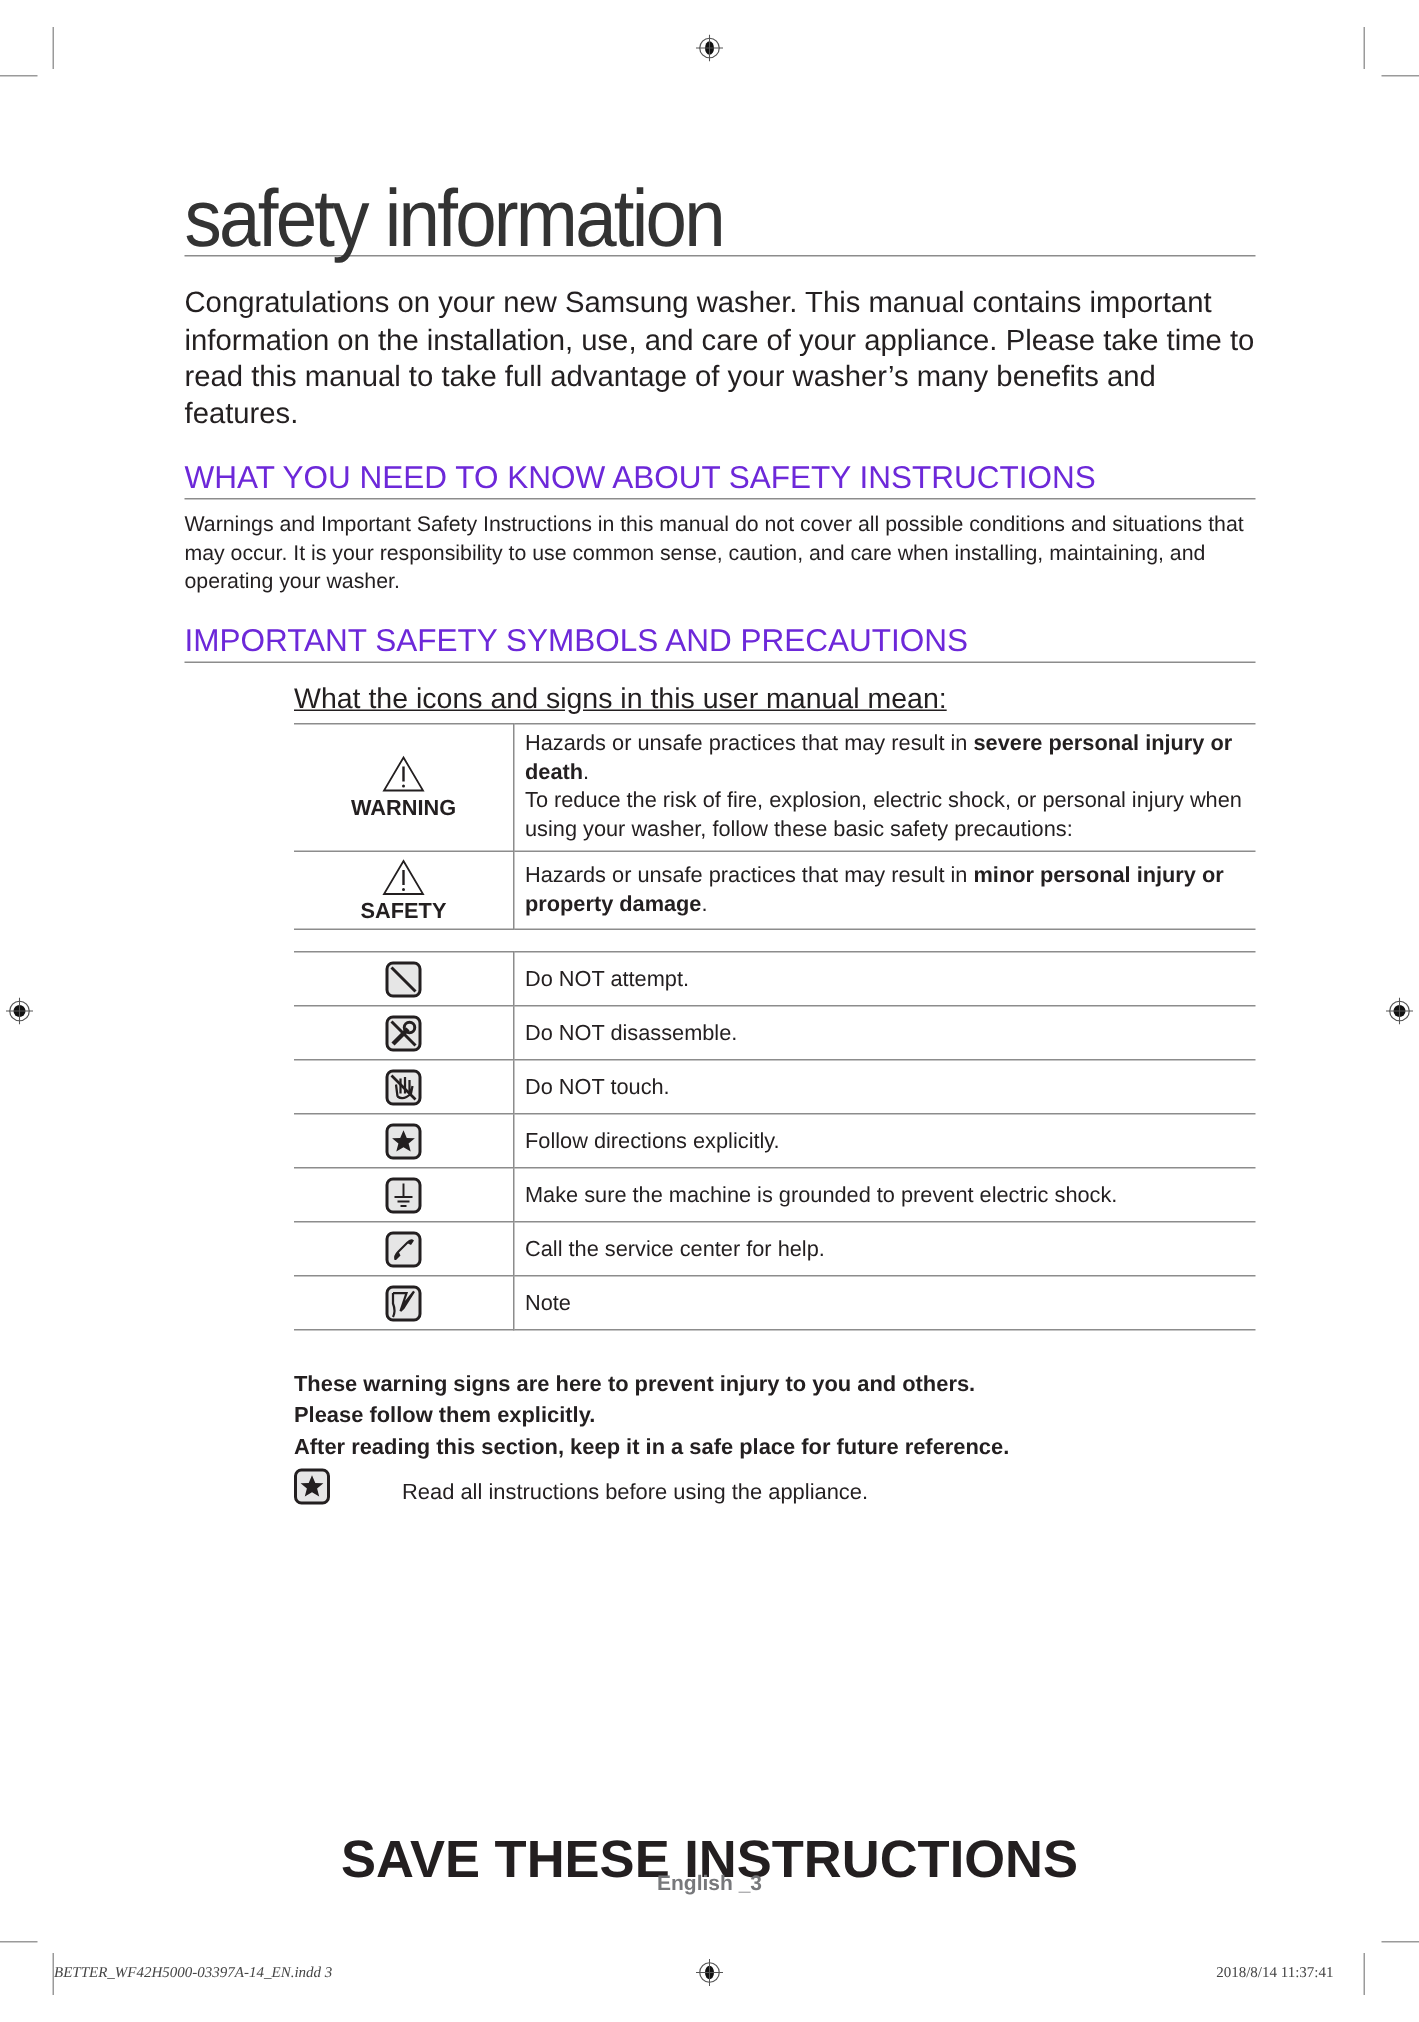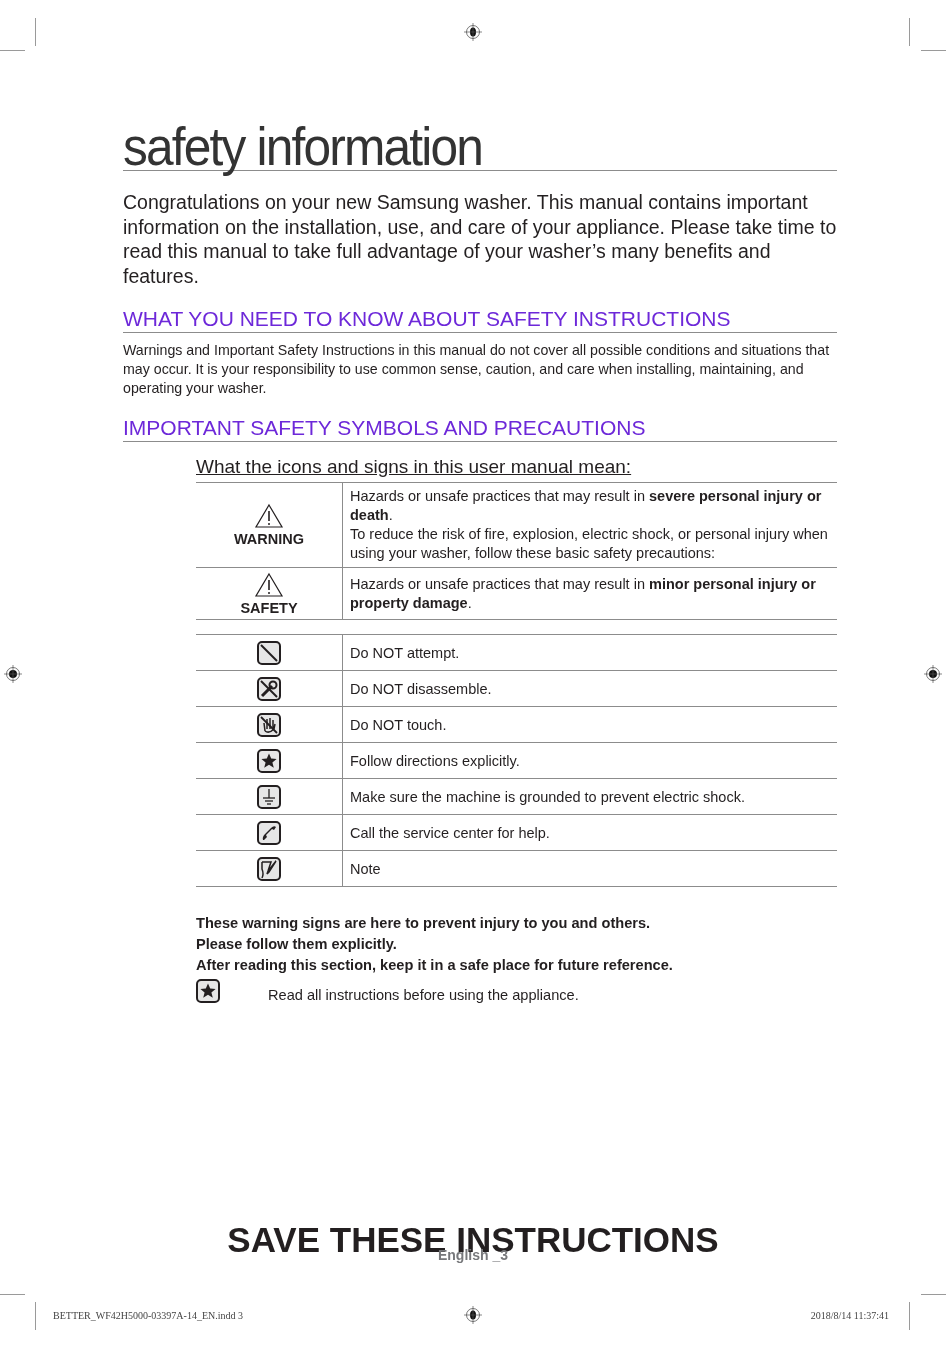--- a/index.html
+++ b/index.html
@@ -172,14 +172,14 @@
       <svg width="20" height="20" viewBox="0 0 20 20" style="position:absolute;left:0;top:0;">
         <path d="M10 2.5 L12.2 7.6 L17.6 7.9 L13.4 11.4 L14.8 16.7 L10 13.8 L5.2 16.7 L6.6 11.4 L2.4 7.9 L7.8 7.6 Z" fill="#231f20"></path>
       </svg>
     </span>
   <span>Read all instructions before using the appliance.</span>
 </div>
 
 <h2 class="save">SAVE THESE INSTRUCTIONS</h2>
 <div class="pageno">English _3</div>
 
-<div class="slug" style="left:53px;">BETTER_WF42H5000-03397A-14_EN.indd   3</div>
+<div class="slug" style="left:36px;font-style:italic;">BETTER_WF42H5000-03397A-14_EN.indd   3</div>
 <div class="slug" style="right:57px;">2018/8/14   11:37:41</div>
 
 </body></html>

